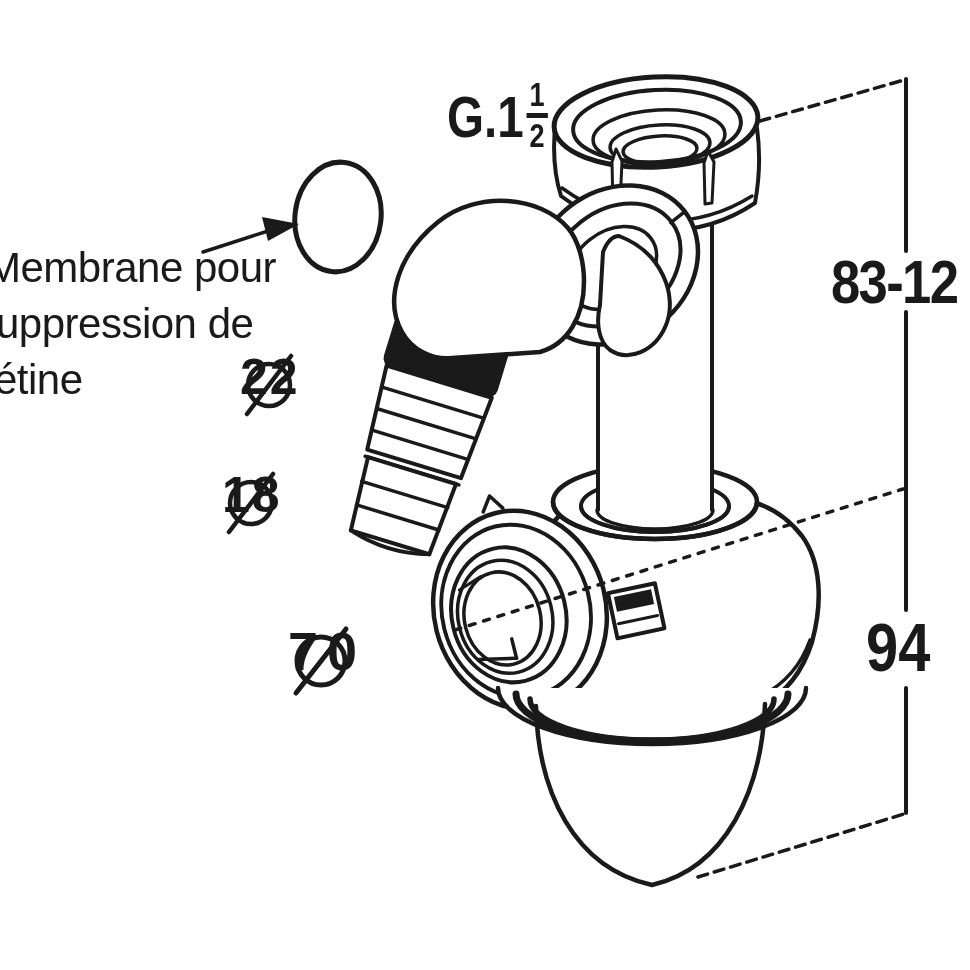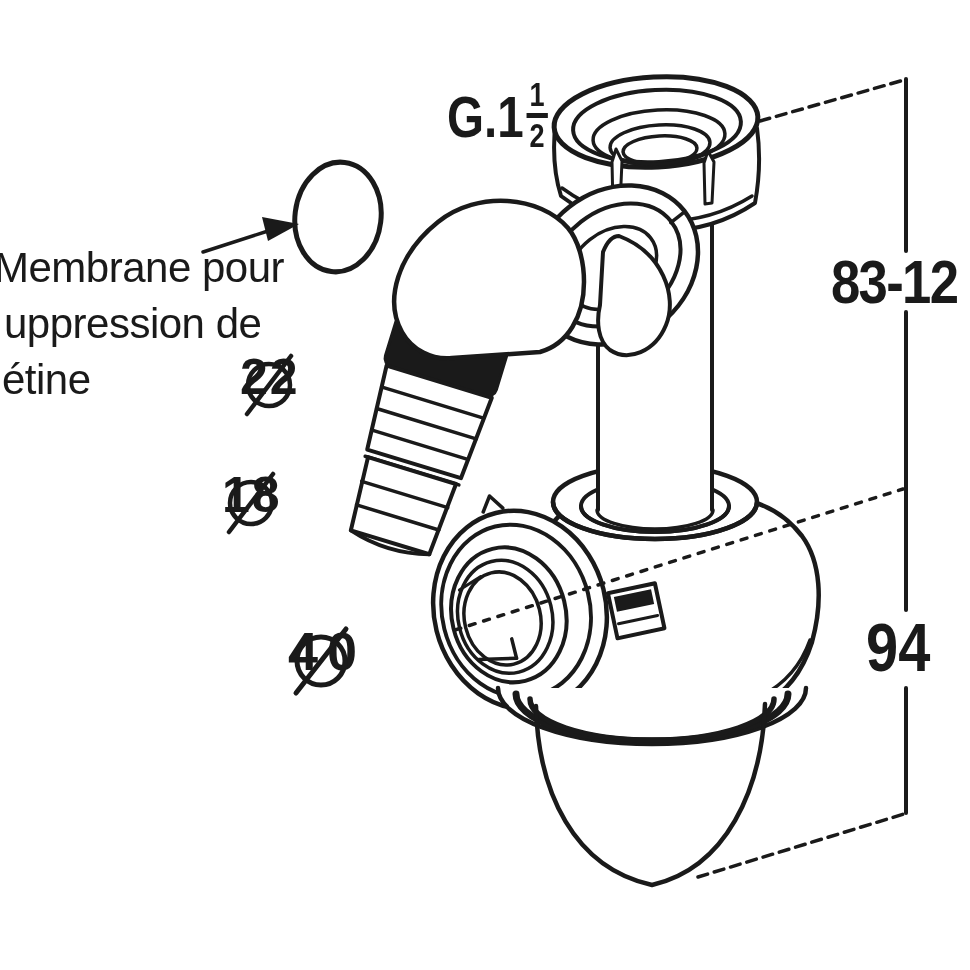--- a/index.html
+++ b/index.html
@@ -16,21 +16,20 @@
     position:absolute;
     color:#1a1a1a;
     white-space:nowrap;
     font-family:"Liberation Sans", sans-serif;
   }
   .note{
     font-size:42px;
     line-height:56px;
     font-weight:400;
     letter-spacing:-0.5px;
-    padding-left:8px;
   }
   .note span{display:block;}
   .note .l1{margin-left:-14px;}
   .note .l2{margin-left:-4px;}
   .note .l3{margin-left:-6px;}
   .dia{
     display:flex;align-items:center;
     font-weight:bold;
   }
   .dia .num{font-size:50px;letter-spacing:2px;}
@@ -199,20 +198,20 @@
       <line x1="7" y1="66" x2="51" y2="8" stroke="#1a1a1a" stroke-width="4.5" stroke-linecap="round"></line>
     </svg>
     <span class="num">18</span>
   </div>
 
   <div class="label dia big" style="left:288px;top:620px;">
     <svg class="dsym" width="66" height="80" viewBox="0 0 66 80">
       <circle cx="33" cy="41" r="24" fill="none" stroke="#1a1a1a" stroke-width="5"></circle>
       <line x1="8" y1="73" x2="58" y2="9" stroke="#1a1a1a" stroke-width="5" stroke-linecap="round"></line>
     </svg>
-    <span class="num">40</span>
+    <span class="num">70</span>
   </div>
 
   <div class="label dim d1" style="left:831px;top:246px;">83-12</div>
 
   <div class="label dim d2" style="left:866px;top:608px;">94</div>
 
 </div>
 
 </body></html>

